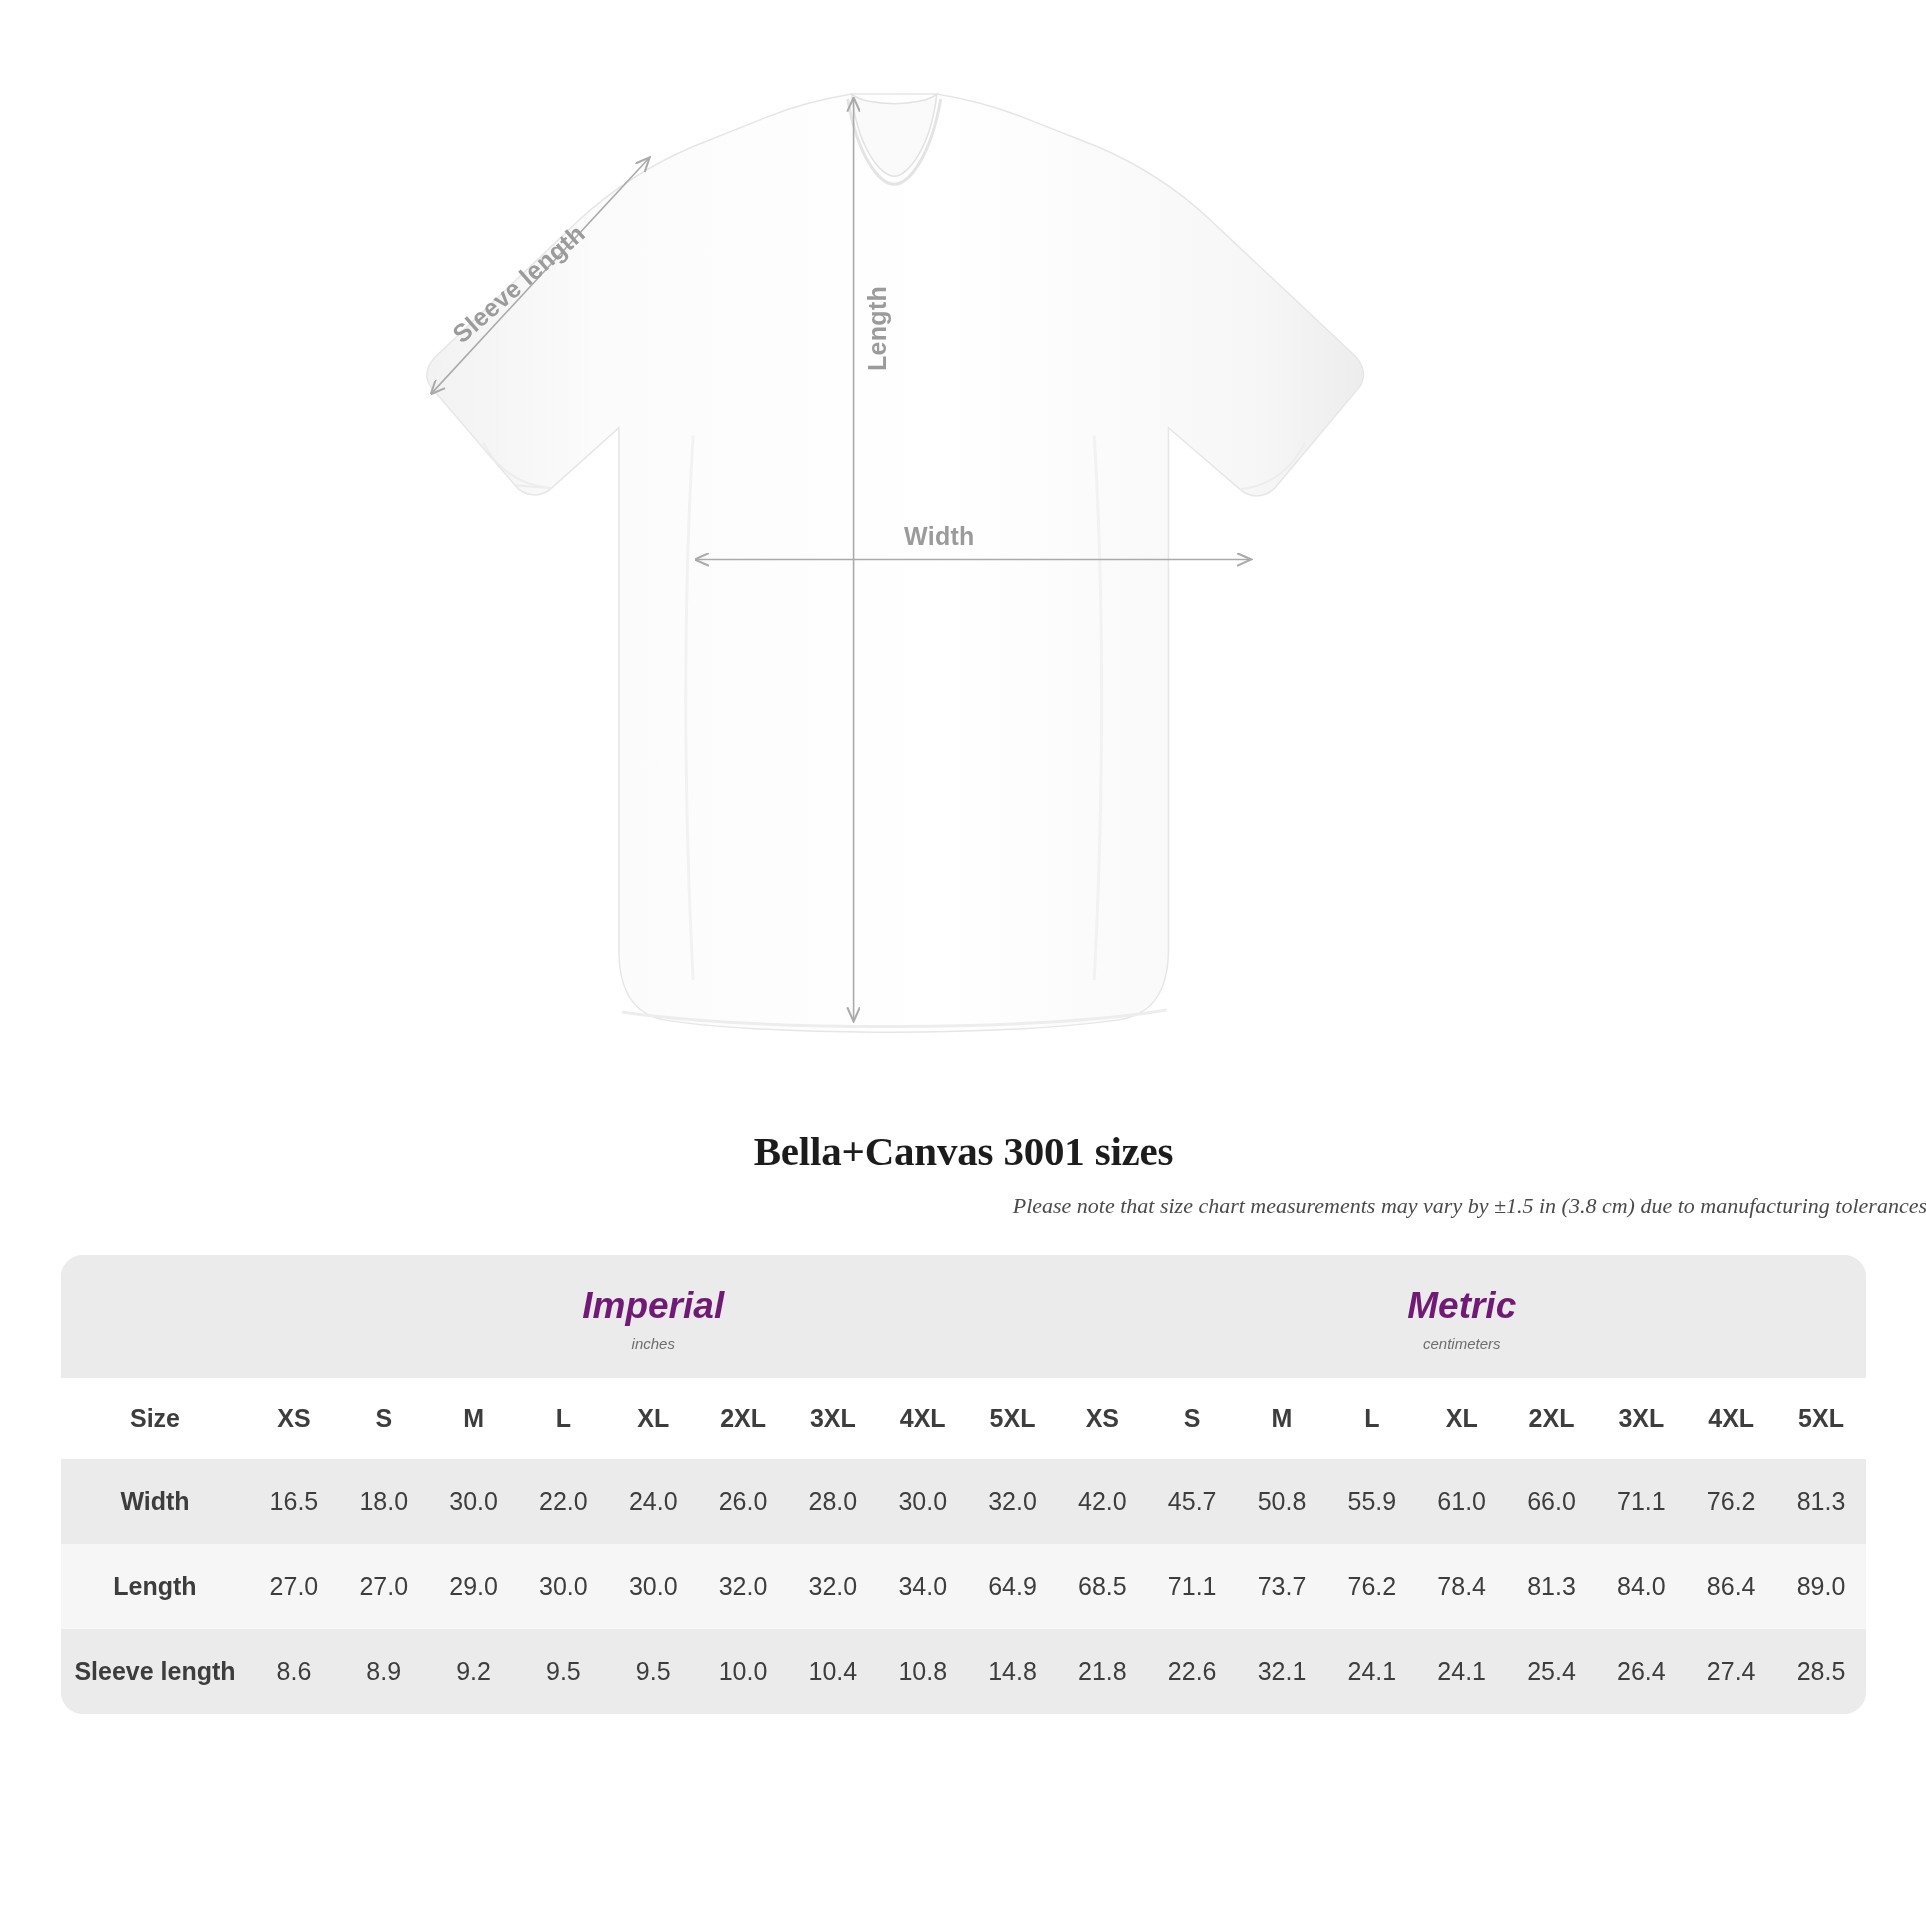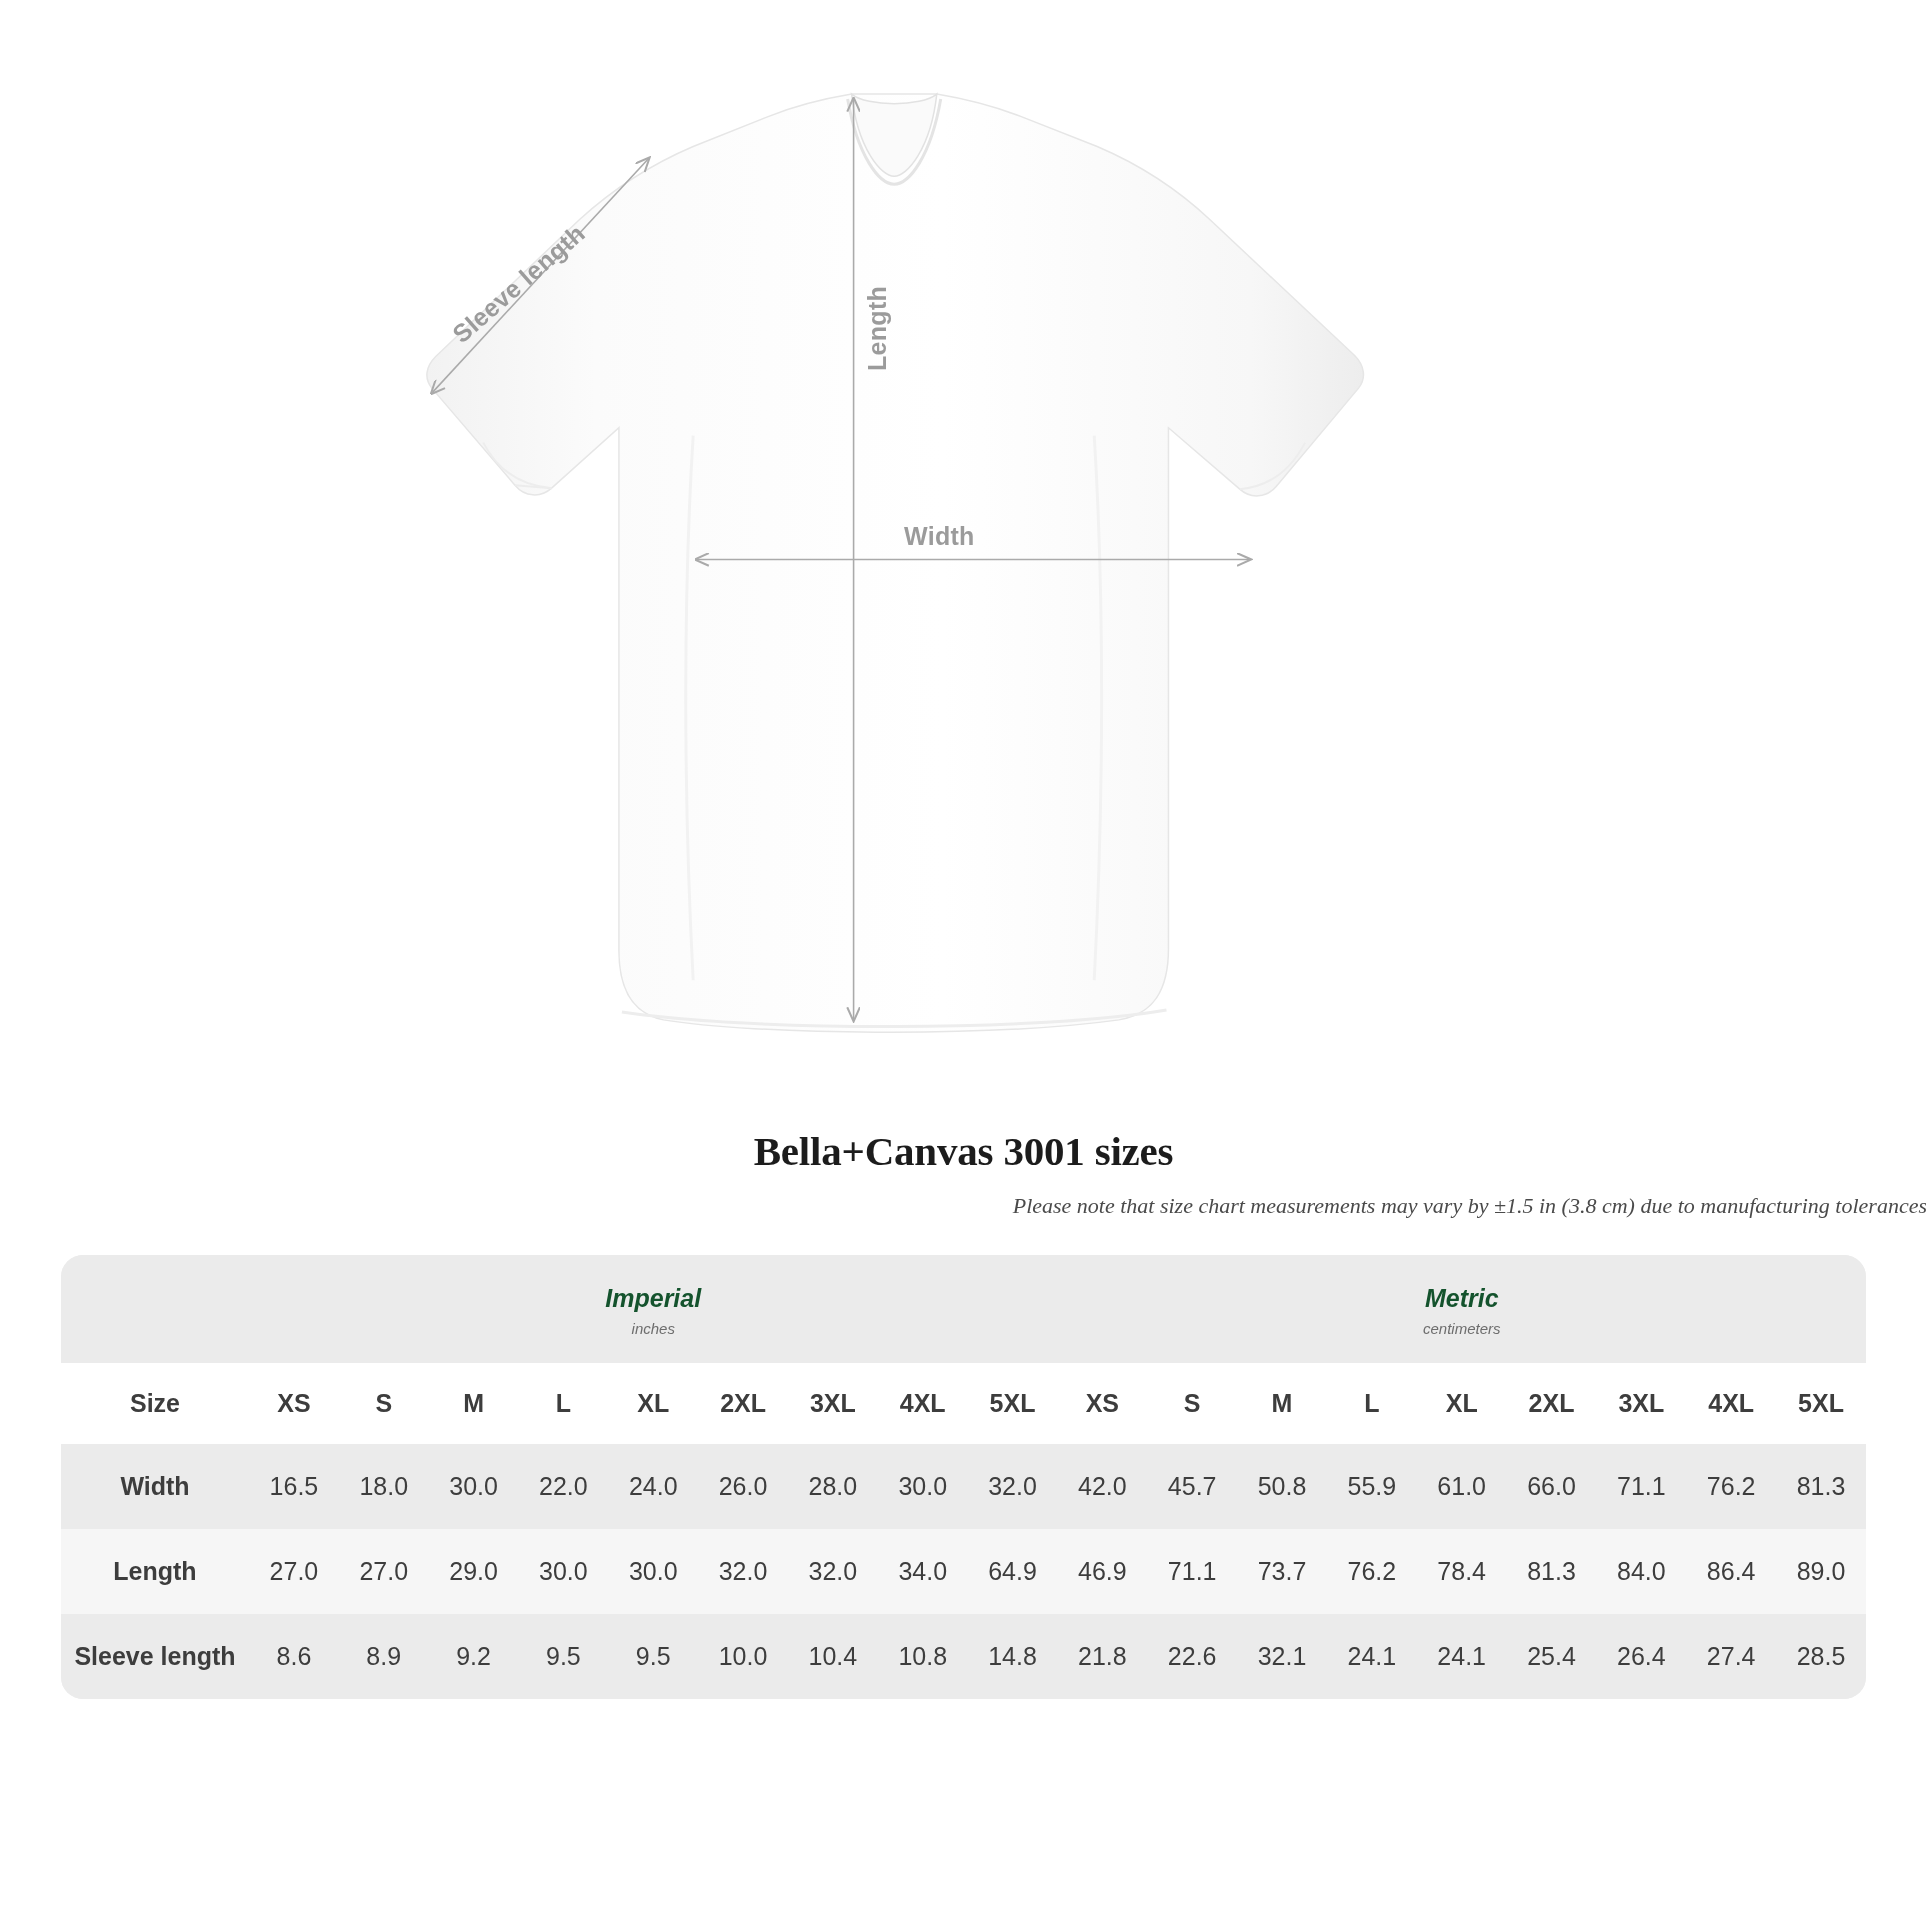--- a/index.html
+++ b/index.html
@@ -94,24 +94,24 @@
     vertical-align: middle;
     font-size: 25px;
     color: #3d3d3d;
     border: 0;
   }
   .unit-row td {
     padding: 28px 0 26px 0;
     background: #ebebeb;
   }
   .unit-name {
-    font-size: 25px;
+    font-size: 37px;
     font-style: italic;
     font-weight: bold;
-    color: #14532d;
+    color: #701a75;
     line-height: 1.25;
   }
   .unit-sub {
     font-size: 15px;
     font-style: italic;
     color: #6d6d6d;
     margin-top: 6px;
   }
   .head-row td {
     padding: 26px 16px;
@@ -286,21 +286,21 @@
           <td class="row-label">Length</td>
           <td>27.0</td>
           <td>27.0</td>
           <td>29.0</td>
           <td>30.0</td>
           <td>30.0</td>
           <td>32.0</td>
           <td>32.0</td>
           <td>34.0</td>
           <td>64.9</td>
-          <td>46.9</td>
+          <td>68.5</td>
           <td>71.1</td>
           <td>73.7</td>
           <td>76.2</td>
           <td>78.4</td>
           <td>81.3</td>
           <td>84.0</td>
           <td>86.4</td>
           <td>89.0</td>
         </tr>
 

